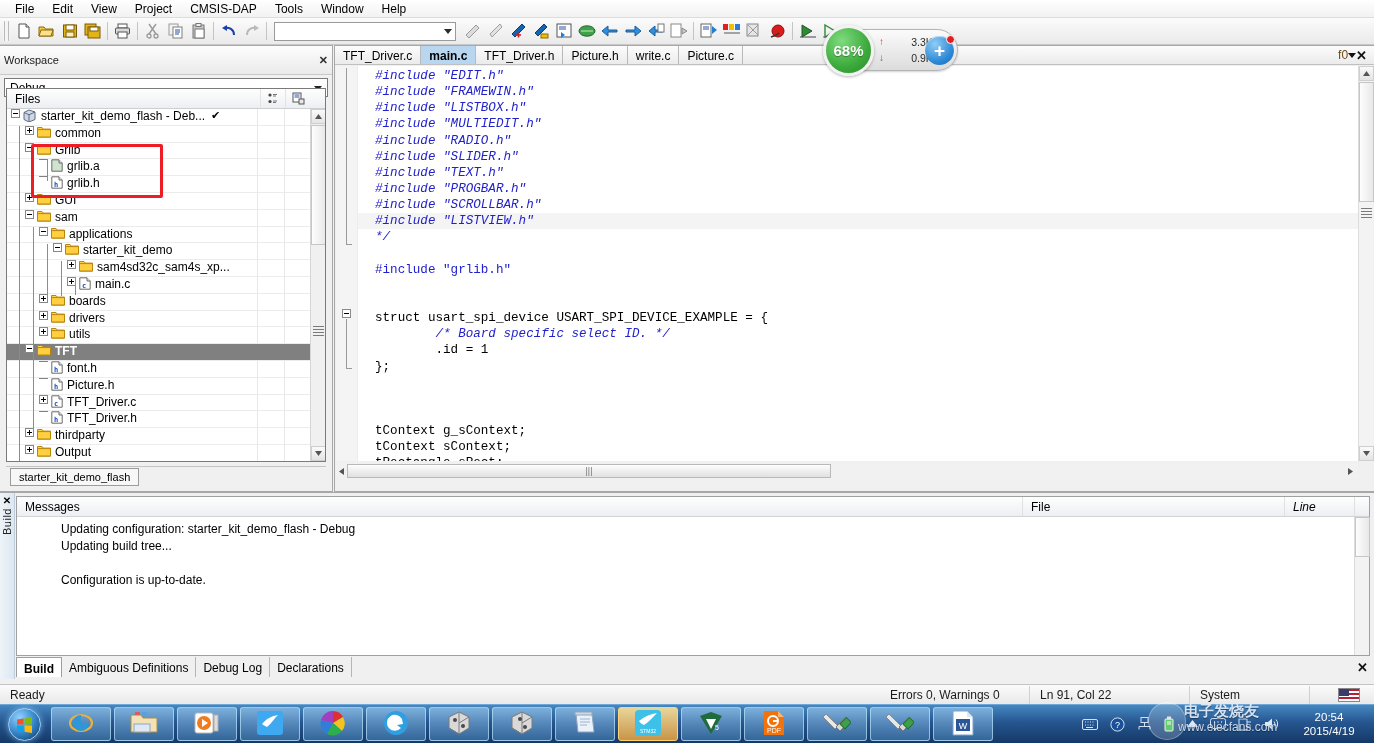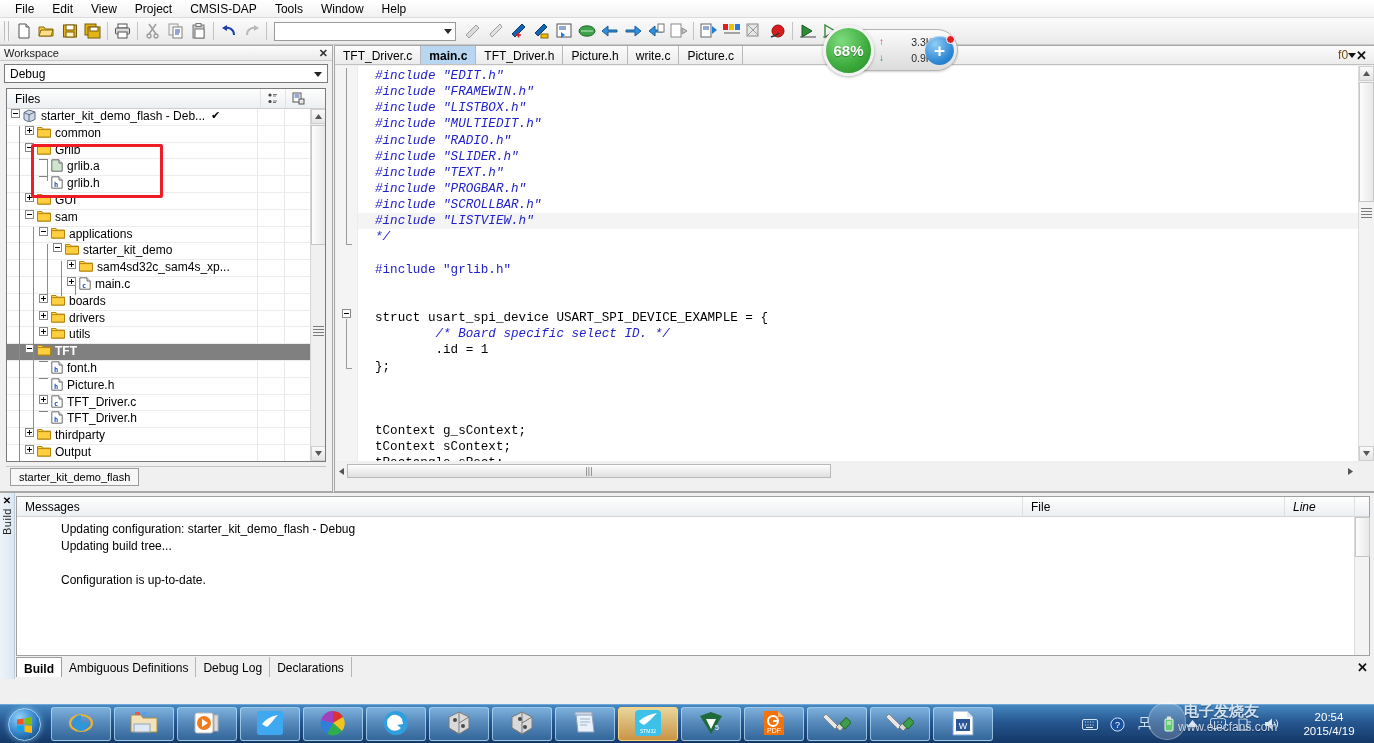--- a/index.html
+++ b/index.html
@@ -48,21 +48,21 @@
     border-left: 4px solid transparent; border-right: 4px solid transparent;
     border-top: 5px solid #2b2b2b;
   }
 
   
   .workspace {
     position: absolute; left: 0; top: 45px; width: 333px; height: 447px;
     background: #f0f0f0; border: 1px solid #a8a8a8; border-left: 0;
   }
   .ws-title {
-    height: 15px; background: linear-gradient(#fdfdfd,#eaeaea);
+    height: 29px; background: linear-gradient(#fdfdfd,#eaeaea);
     border-bottom: 1px solid #c9c9c9;
     display: flex; align-items: center; padding: 0 4px;
     font-size: 11px; color: #1a1a1a;
   }
   .ws-title .x { margin-left: auto; font-size: 11px; font-weight: bold; color: #333; cursor: pointer;}
   .ws-combo-wrap { padding: 3px 4px 2px 4px; }
   .ws-combo {
     height: 19px; background: #fff; border: 1px solid #7a7a7a;
     display: flex; align-items: center; padding-left: 5px;
     font-size: 12px; position: relative;
@@ -994,20 +994,31 @@
         <div class="bp-tab">
           <span>Debug Log</span>
         </div>
         <div class="bp-tab">
           <span>Declarations</span>
         </div>
       </div>
     <div class="bp-close-right">✕</div>
   </div>
 
+  <div class="statusbar">
+    <div class="sb-cell" style="border-right:0;width:880px;">Ready</div>
+    <div class="sb-cell" style="width:150px;">Errors 0, Warnings 0</div>
+    <div class="sb-cell" style="width:160px;">Ln 91, Col 22</div>
+    <div class="sb-cell" style="width:120px;">System</div>
+    <div class="sb-cell" style="border-right:0;margin-left:auto;">
+      <span class="flag">
+          <span class="canton"></span>
+        </span>
+    </div>
+  </div>
 
   <div class="taskbar">
     <div class="startorb">
       <div class="orb">
         <svg width="17" height="17" viewBox="0 0 17 17">
           <path d="M1 3.5L7.6 2.4v6.1H1z" fill="#f35325"></path>
           <path d="M8.6 2.2L16 1v7.5H8.6z" fill="#81bc06"></path>
           <path d="M1 9.5h6.6v5.9L1 14.3z" fill="#05a6f0"></path>
           <path d="M8.6 9.5H16V17L8.6 15.7z" fill="#ffba08"></path>
         </svg>

